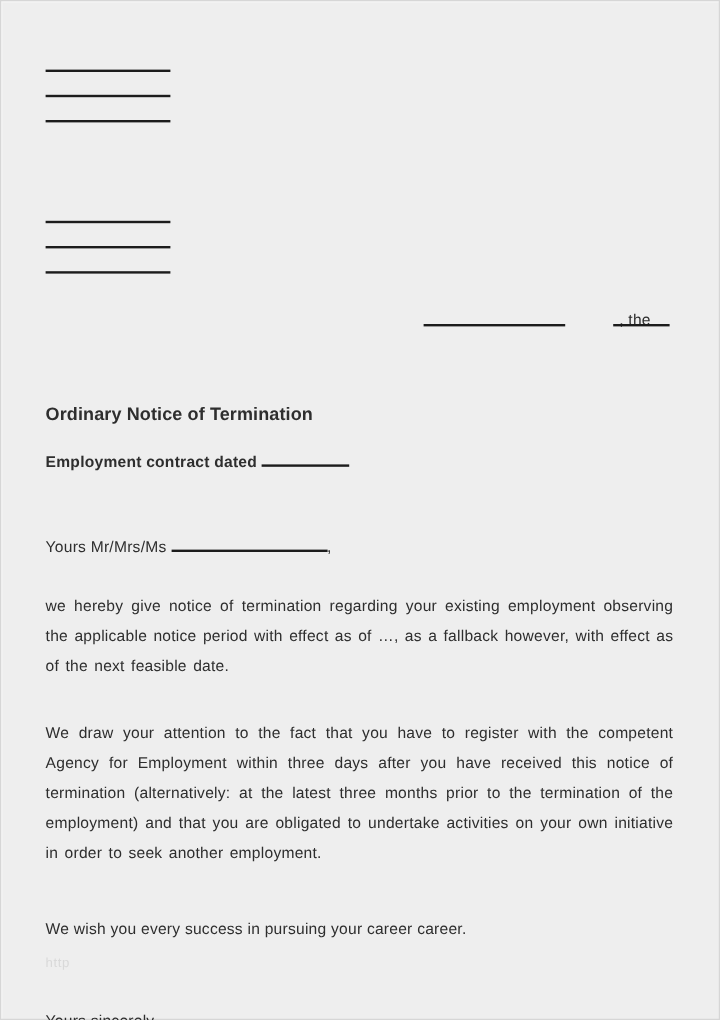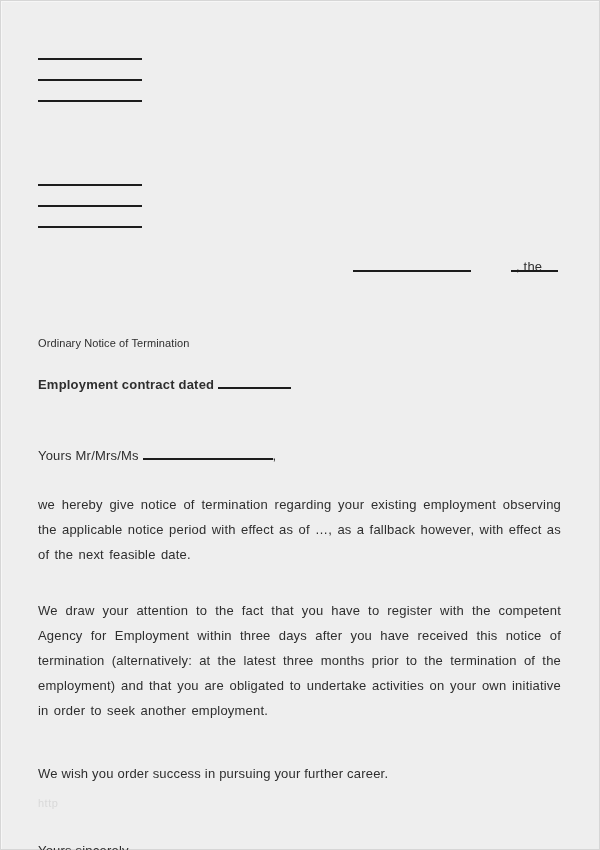--- a/index.html
+++ b/index.html
@@ -24,22 +24,22 @@
     border-top: 2px solid #1c1c1c;
   }
   .blank-inline {
     display: inline-block;
     vertical-align: baseline;
     border-bottom: 2px solid #1c1c1c;
     height: 0.85em;
   }
 
   .doc-title {
-    font-weight: 400;
-    font-size: 11px;
+    font-weight: 700;
+    font-size: 15px;
     letter-spacing: 0.1px;
   }
   .line-row {
     white-space: nowrap;
   }
   .para {
     width: 523px;
     text-align: justify;
     line-height: 25px;
     word-spacing: 1.5px;
@@ -86,17 +86,17 @@
 
 <div class="abs line-row" style="left:38px; top:447px;">
   <span>Yours Mr/Mrs/Ms</span>
   <span class="blank-inline" style="width:130px;"></span><span>,</span>
 </div>
 
 <div class="abs para" style="left:38px; top:492px;">we hereby give notice of termination regarding your existing employment observing the applicable notice period with effect as of …, as a fallback however, with effect as of the next feasible date.</div>
 
 <div class="abs para" style="left:38px; top:598px;">We draw your attention to the fact that you have to register with the competent Agency for Employment within three days after you have received this notice of termination (alternatively: at the latest three months prior to the termination of the employment) and that you are obligated to undertake activities on your own initiative in order to seek another employment.</div>
 
-<div class="abs closing-line" style="left:38px; top:766px;">We wish you order success in pursuing your further career.</div>
+<div class="abs closing-line" style="left:38px; top:766px;">We wish you every success in pursuing your career career.</div>
 
 <div class="abs watermark" style="left:38px; top:797px;">http</div>
 
 <div class="abs signature" style="left:38px; top:843px;">Yours sincerely,</div>
 
 </body></html>

